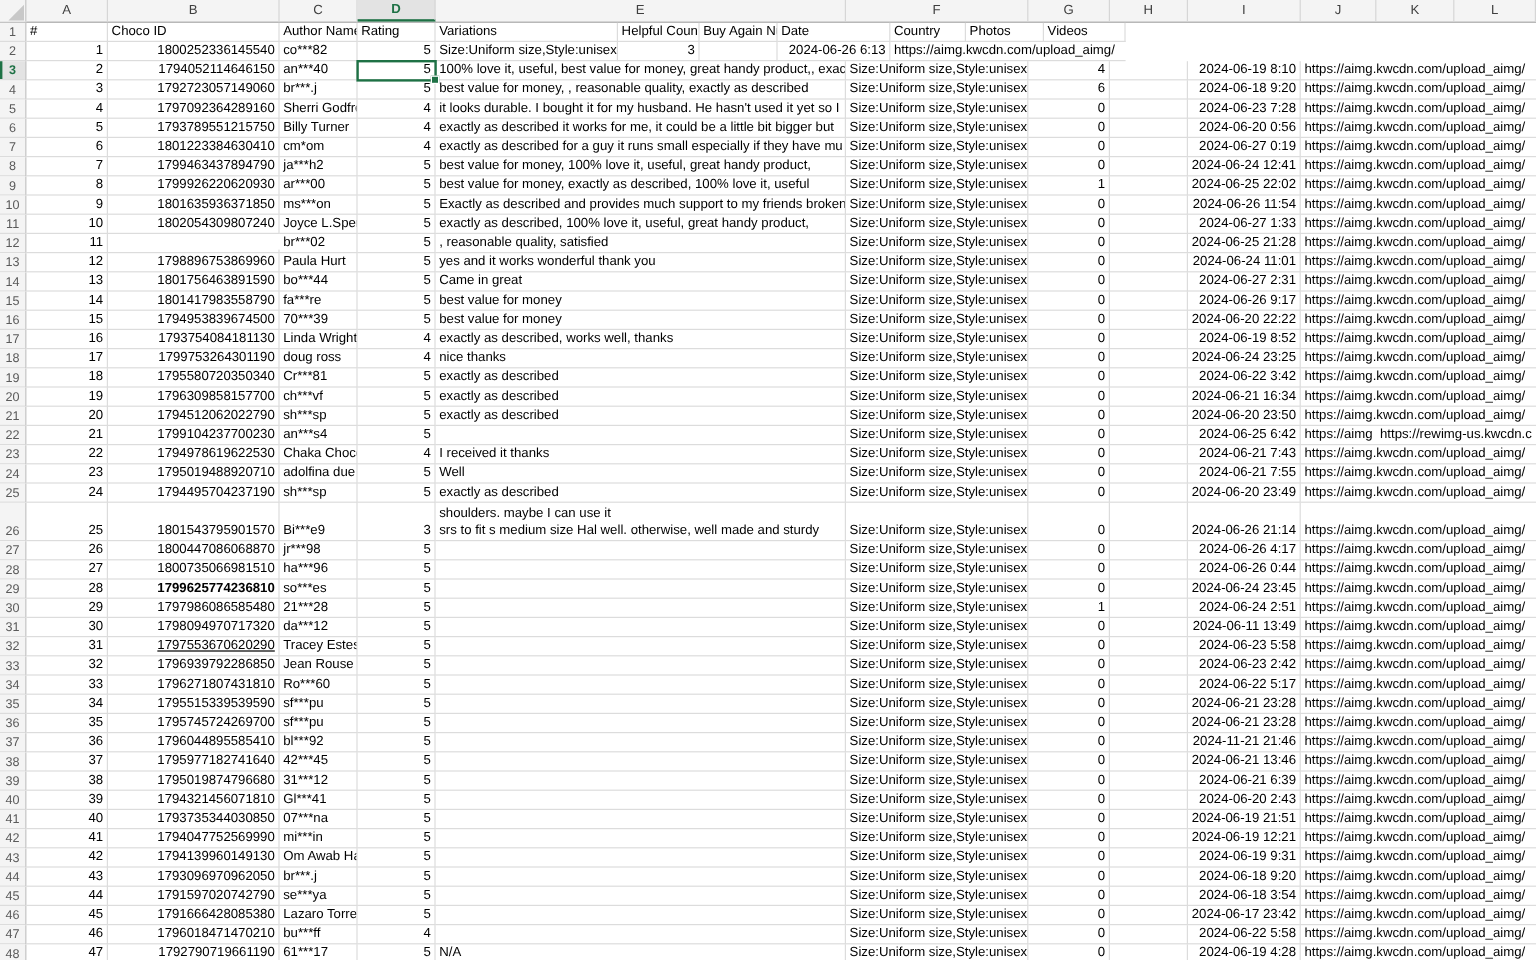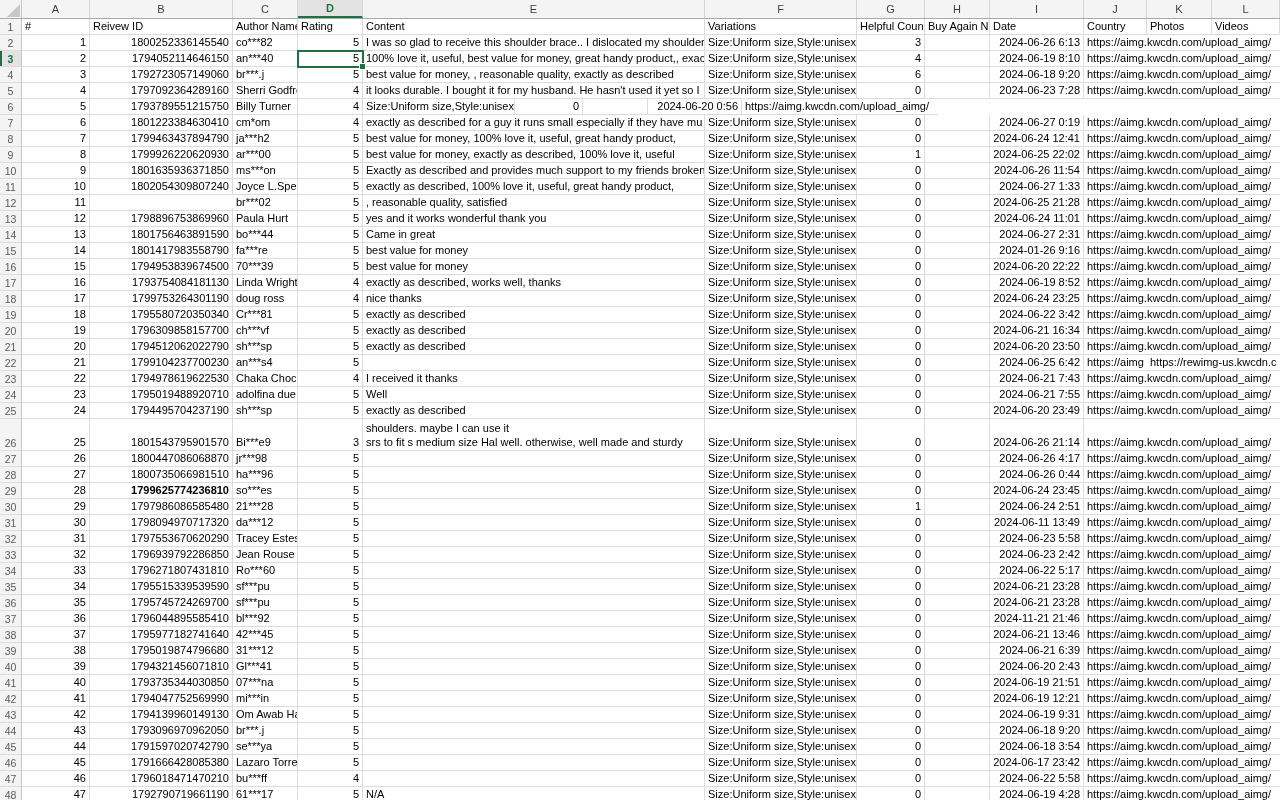--- a/index.html
+++ b/index.html
@@ -52,39 +52,37 @@
       <div class="colhead" style="width: 65px;">H</div>
       <div class="colhead" style="width: 94px;">I</div>
       <div class="colhead" style="width: 63px;">J</div>
       <div class="colhead" style="width: 65px;">K</div>
       <div class="colhead" style="width: 68px;">L</div>
     </div>
   <div id="rowsbox" class="rows">
       <div class="row">
         <div class="gutter">1</div>
         <div class="cell" style="width: 68px;">#</div>
-        <div class="cell" style="width: 143px;">Reivew ID</div>
+        <div class="cell" style="width: 143px;">Choco ID</div>
         <div class="cell" style="width: 65px;">Author Name</div>
         <div class="cell" style="width: 65px;">Rating</div>
-        <div class="cell" style="width: 342px;">Content</div>
         <div class="cell" style="width: 152px;">Variations</div>
         <div class="cell" style="width: 68px;">Helpful Coun</div>
         <div class="cell" style="width: 65px;">Buy Again Nu</div>
         <div class="cell" style="width: 94px;">Date</div>
         <div class="cell" style="width: 63px;">Country</div>
         <div class="cell" style="width: 65px;">Photos</div>
         <div class="cell" style="width: 68px;">Videos</div>
       </div>
       <div class="row">
         <div class="gutter">2</div>
         <div class="cell num" style="width: 68px;">1</div>
         <div class="cell num" style="width: 143px;">1800252336145540</div>
         <div class="cell " style="width: 65px;">co***82</div>
         <div class="cell num" style="width: 65px;">5</div>
-        <div class="cell " style="width: 342px;">I was so glad to receive this shoulder brace.. I dislocated my shoulder</div>
         <div class="cell " style="width: 152px;">Size:Uniform size,Style:unisex</div>
         <div class="cell num" style="width: 68px;">3</div>
         <div class="cell " style="width: 65px;"></div>
         <div class="cell num" style="width: 94px;">2024-06-26 6:13</div>
         <div class="jkl" style="width: 196px;">
           <div class="urltext">https://aimg.kwcdn.com/upload_aimg/</div>
         </div>
       </div>
       <div class="row">
         <div class="gutter sel">3</div>
@@ -130,20 +128,21 @@
         <div class="jkl" style="width: 196px;">
           <div class="urltext">https://aimg.kwcdn.com/upload_aimg/</div>
         </div>
       </div>
       <div class="row">
         <div class="gutter">6</div>
         <div class="cell num" style="width: 68px;">5</div>
         <div class="cell num" style="width: 143px;">1793789551215750</div>
         <div class="cell " style="width: 65px;">Billy Turner</div>
         <div class="cell num" style="width: 65px;">4</div>
+        <div class="cell " style="width: 342px;">exactly as described it works for me, it could be a little bit bigger but</div>
         <div class="cell " style="width: 152px;">Size:Uniform size,Style:unisex</div>
         <div class="cell num" style="width: 68px;">0</div>
         <div class="cell " style="width: 65px;"></div>
         <div class="cell num" style="width: 94px;">2024-06-20 0:56</div>
         <div class="jkl" style="width: 196px;">
           <div class="urltext">https://aimg.kwcdn.com/upload_aimg/</div>
         </div>
       </div>
       <div class="row">
         <div class="gutter">7</div>
@@ -268,21 +267,21 @@
       <div class="row">
         <div class="gutter">15</div>
         <div class="cell num" style="width: 68px;">14</div>
         <div class="cell num" style="width: 143px;">1801417983558790</div>
         <div class="cell " style="width: 65px;">fa***re</div>
         <div class="cell num" style="width: 65px;">5</div>
         <div class="cell " style="width: 342px;">best value for money</div>
         <div class="cell " style="width: 152px;">Size:Uniform size,Style:unisex</div>
         <div class="cell num" style="width: 68px;">0</div>
         <div class="cell " style="width: 65px;"></div>
-        <div class="cell num" style="width: 94px;">2024-01-26 9:16</div>
+        <div class="cell num" style="width: 94px;">2024-06-26 9:17</div>
         <div class="jkl" style="width: 196px;">
           <div class="urltext">https://aimg.kwcdn.com/upload_aimg/</div>
         </div>
       </div>
       <div class="row">
         <div class="gutter">16</div>
         <div class="cell num" style="width: 68px;">15</div>
         <div class="cell num" style="width: 143px;">1794953839674500</div>
         <div class="cell " style="width: 65px;">70***39</div>
         <div class="cell num" style="width: 65px;">5</div>
@@ -518,21 +517,21 @@
         <div class="cell num" style="width: 68px;">0</div>
         <div class="cell " style="width: 65px;"></div>
         <div class="cell num" style="width: 94px;">2024-06-11 13:49</div>
         <div class="jkl" style="width: 196px;">
           <div class="urltext">https://aimg.kwcdn.com/upload_aimg/</div>
         </div>
       </div>
       <div class="row">
         <div class="gutter">32</div>
         <div class="cell num" style="width: 68px;">31</div>
-        <div class="cell num" style="width: 143px;">1797553670620290</div>
+        <div class="cell num" style="width: 143px; text-decoration: underline;">1797553670620290</div>
         <div class="cell " style="width: 65px;">Tracey Estes</div>
         <div class="cell num" style="width: 65px;">5</div>
         <div class="cell " style="width: 342px;"></div>
         <div class="cell " style="width: 152px;">Size:Uniform size,Style:unisex</div>
         <div class="cell num" style="width: 68px;">0</div>
         <div class="cell " style="width: 65px;"></div>
         <div class="cell num" style="width: 94px;">2024-06-23 5:58</div>
         <div class="jkl" style="width: 196px;">
           <div class="urltext">https://aimg.kwcdn.com/upload_aimg/</div>
         </div>

